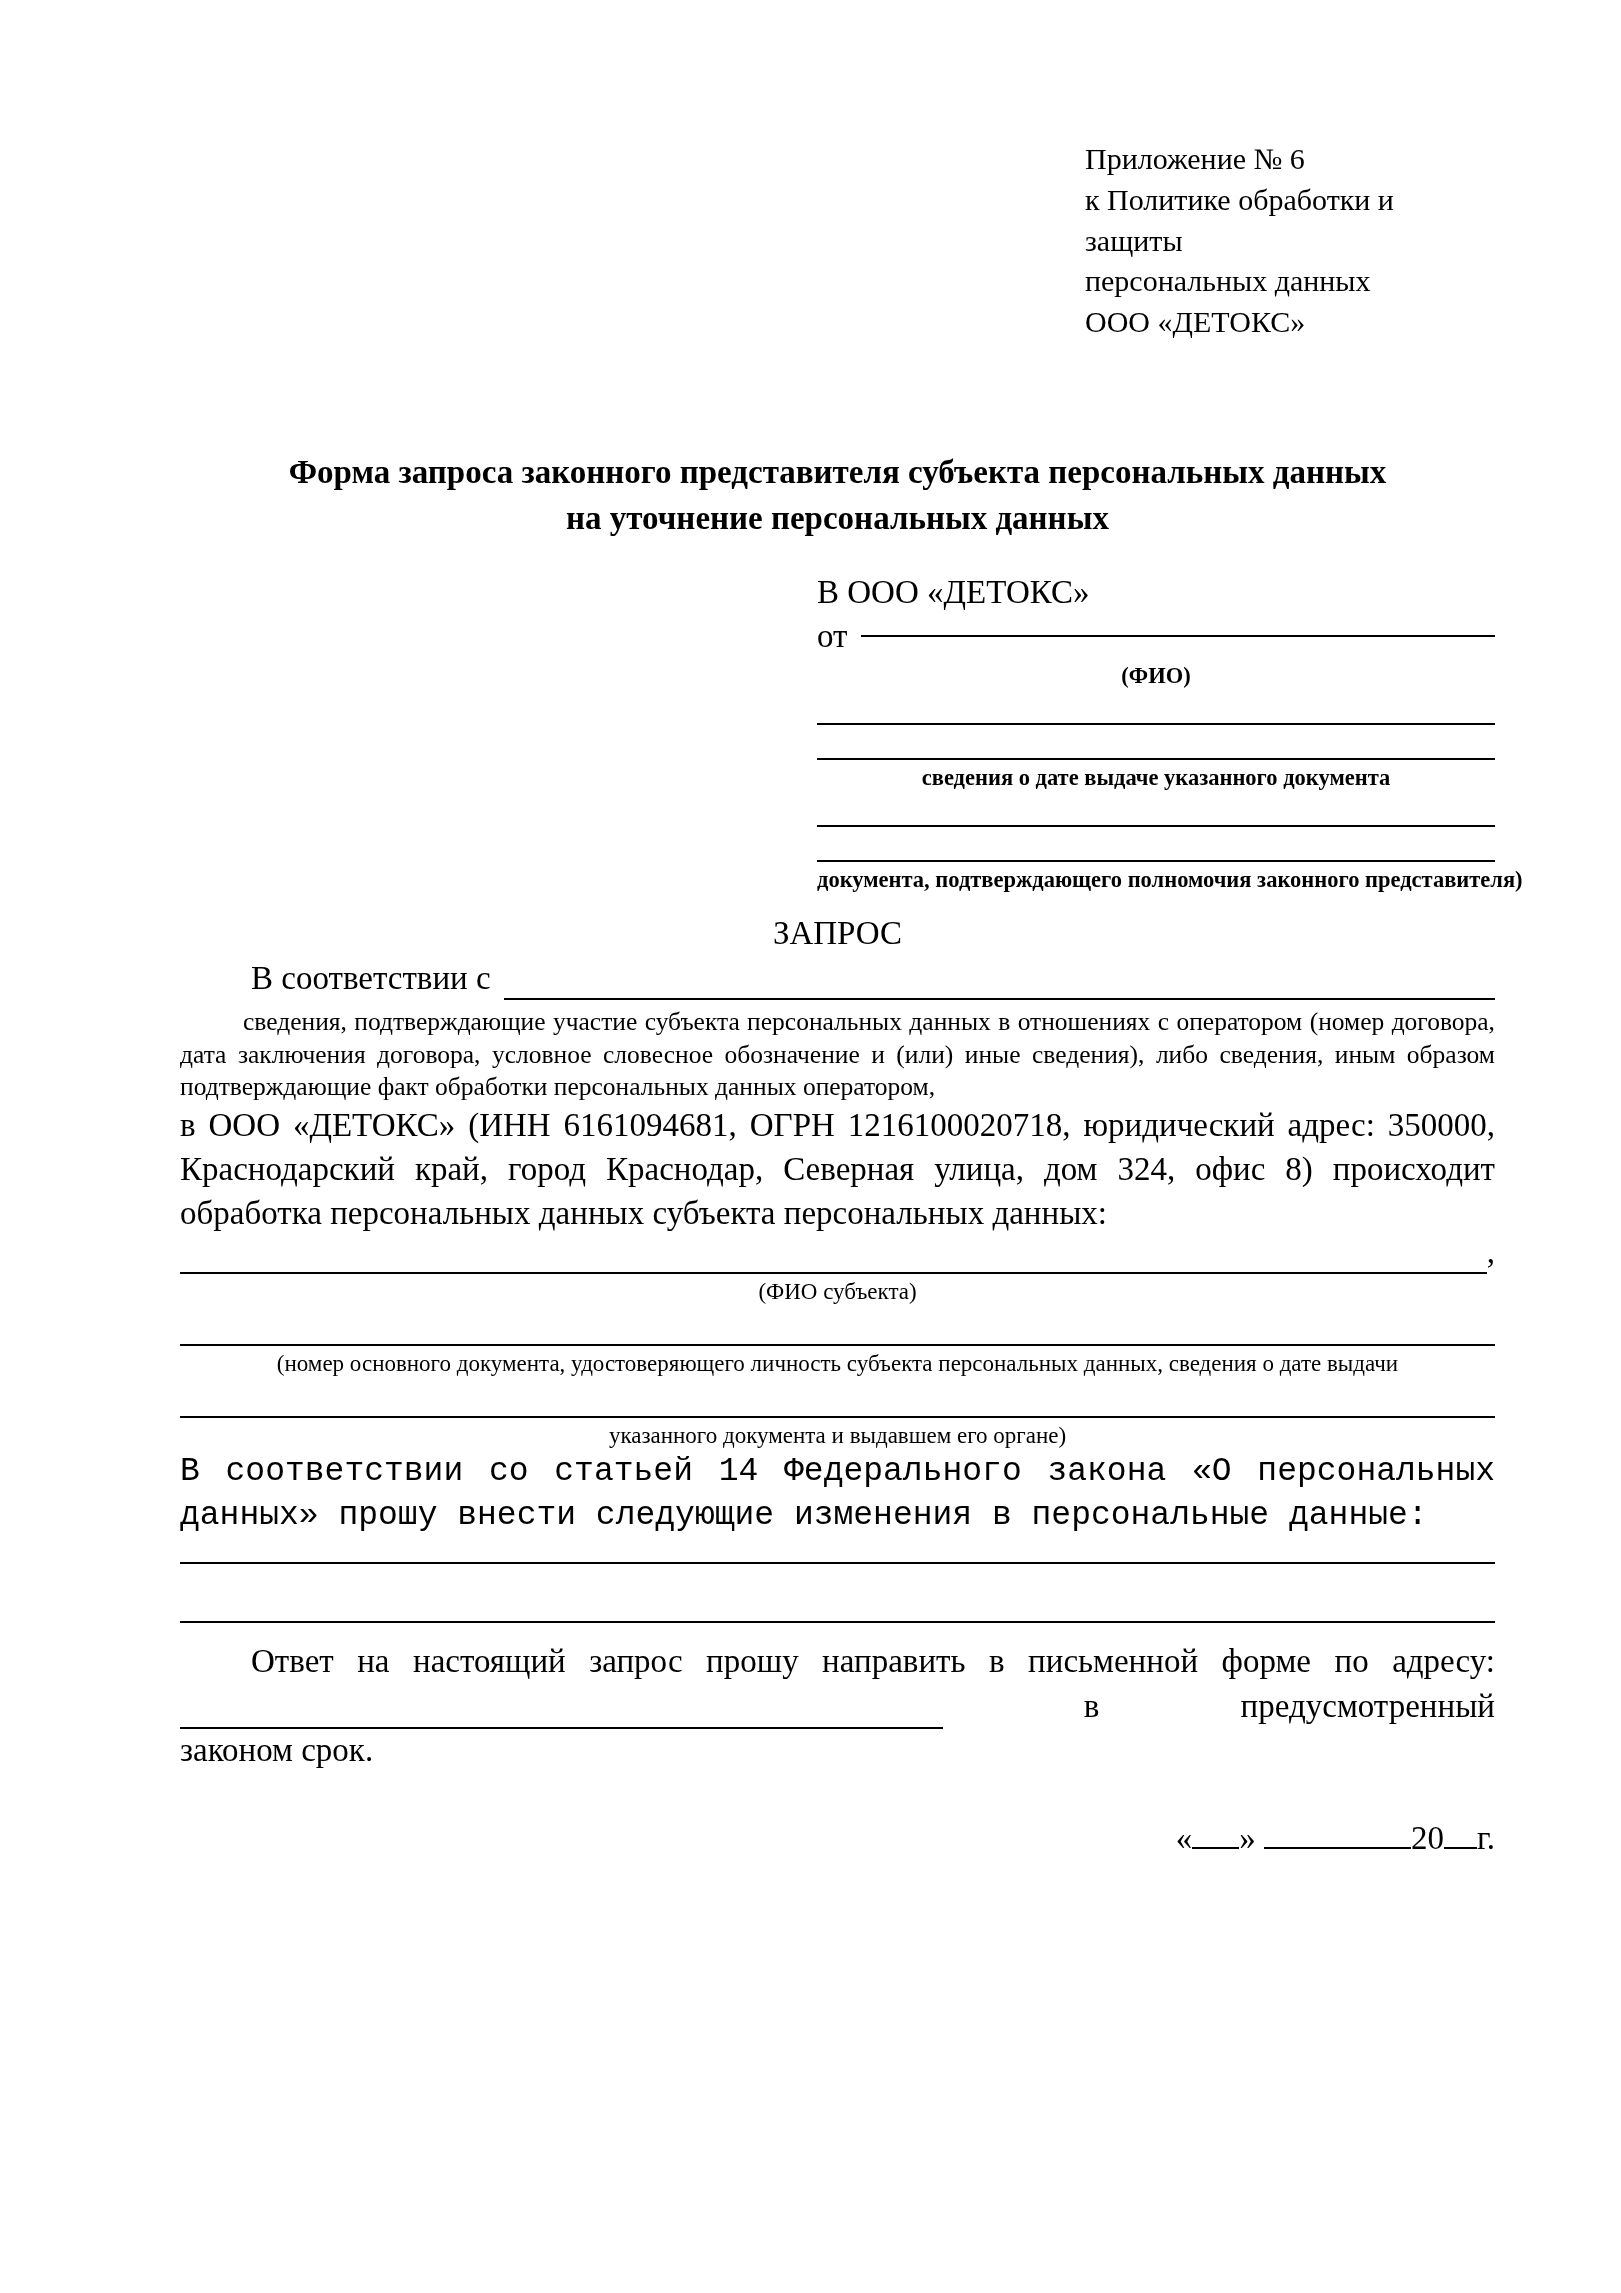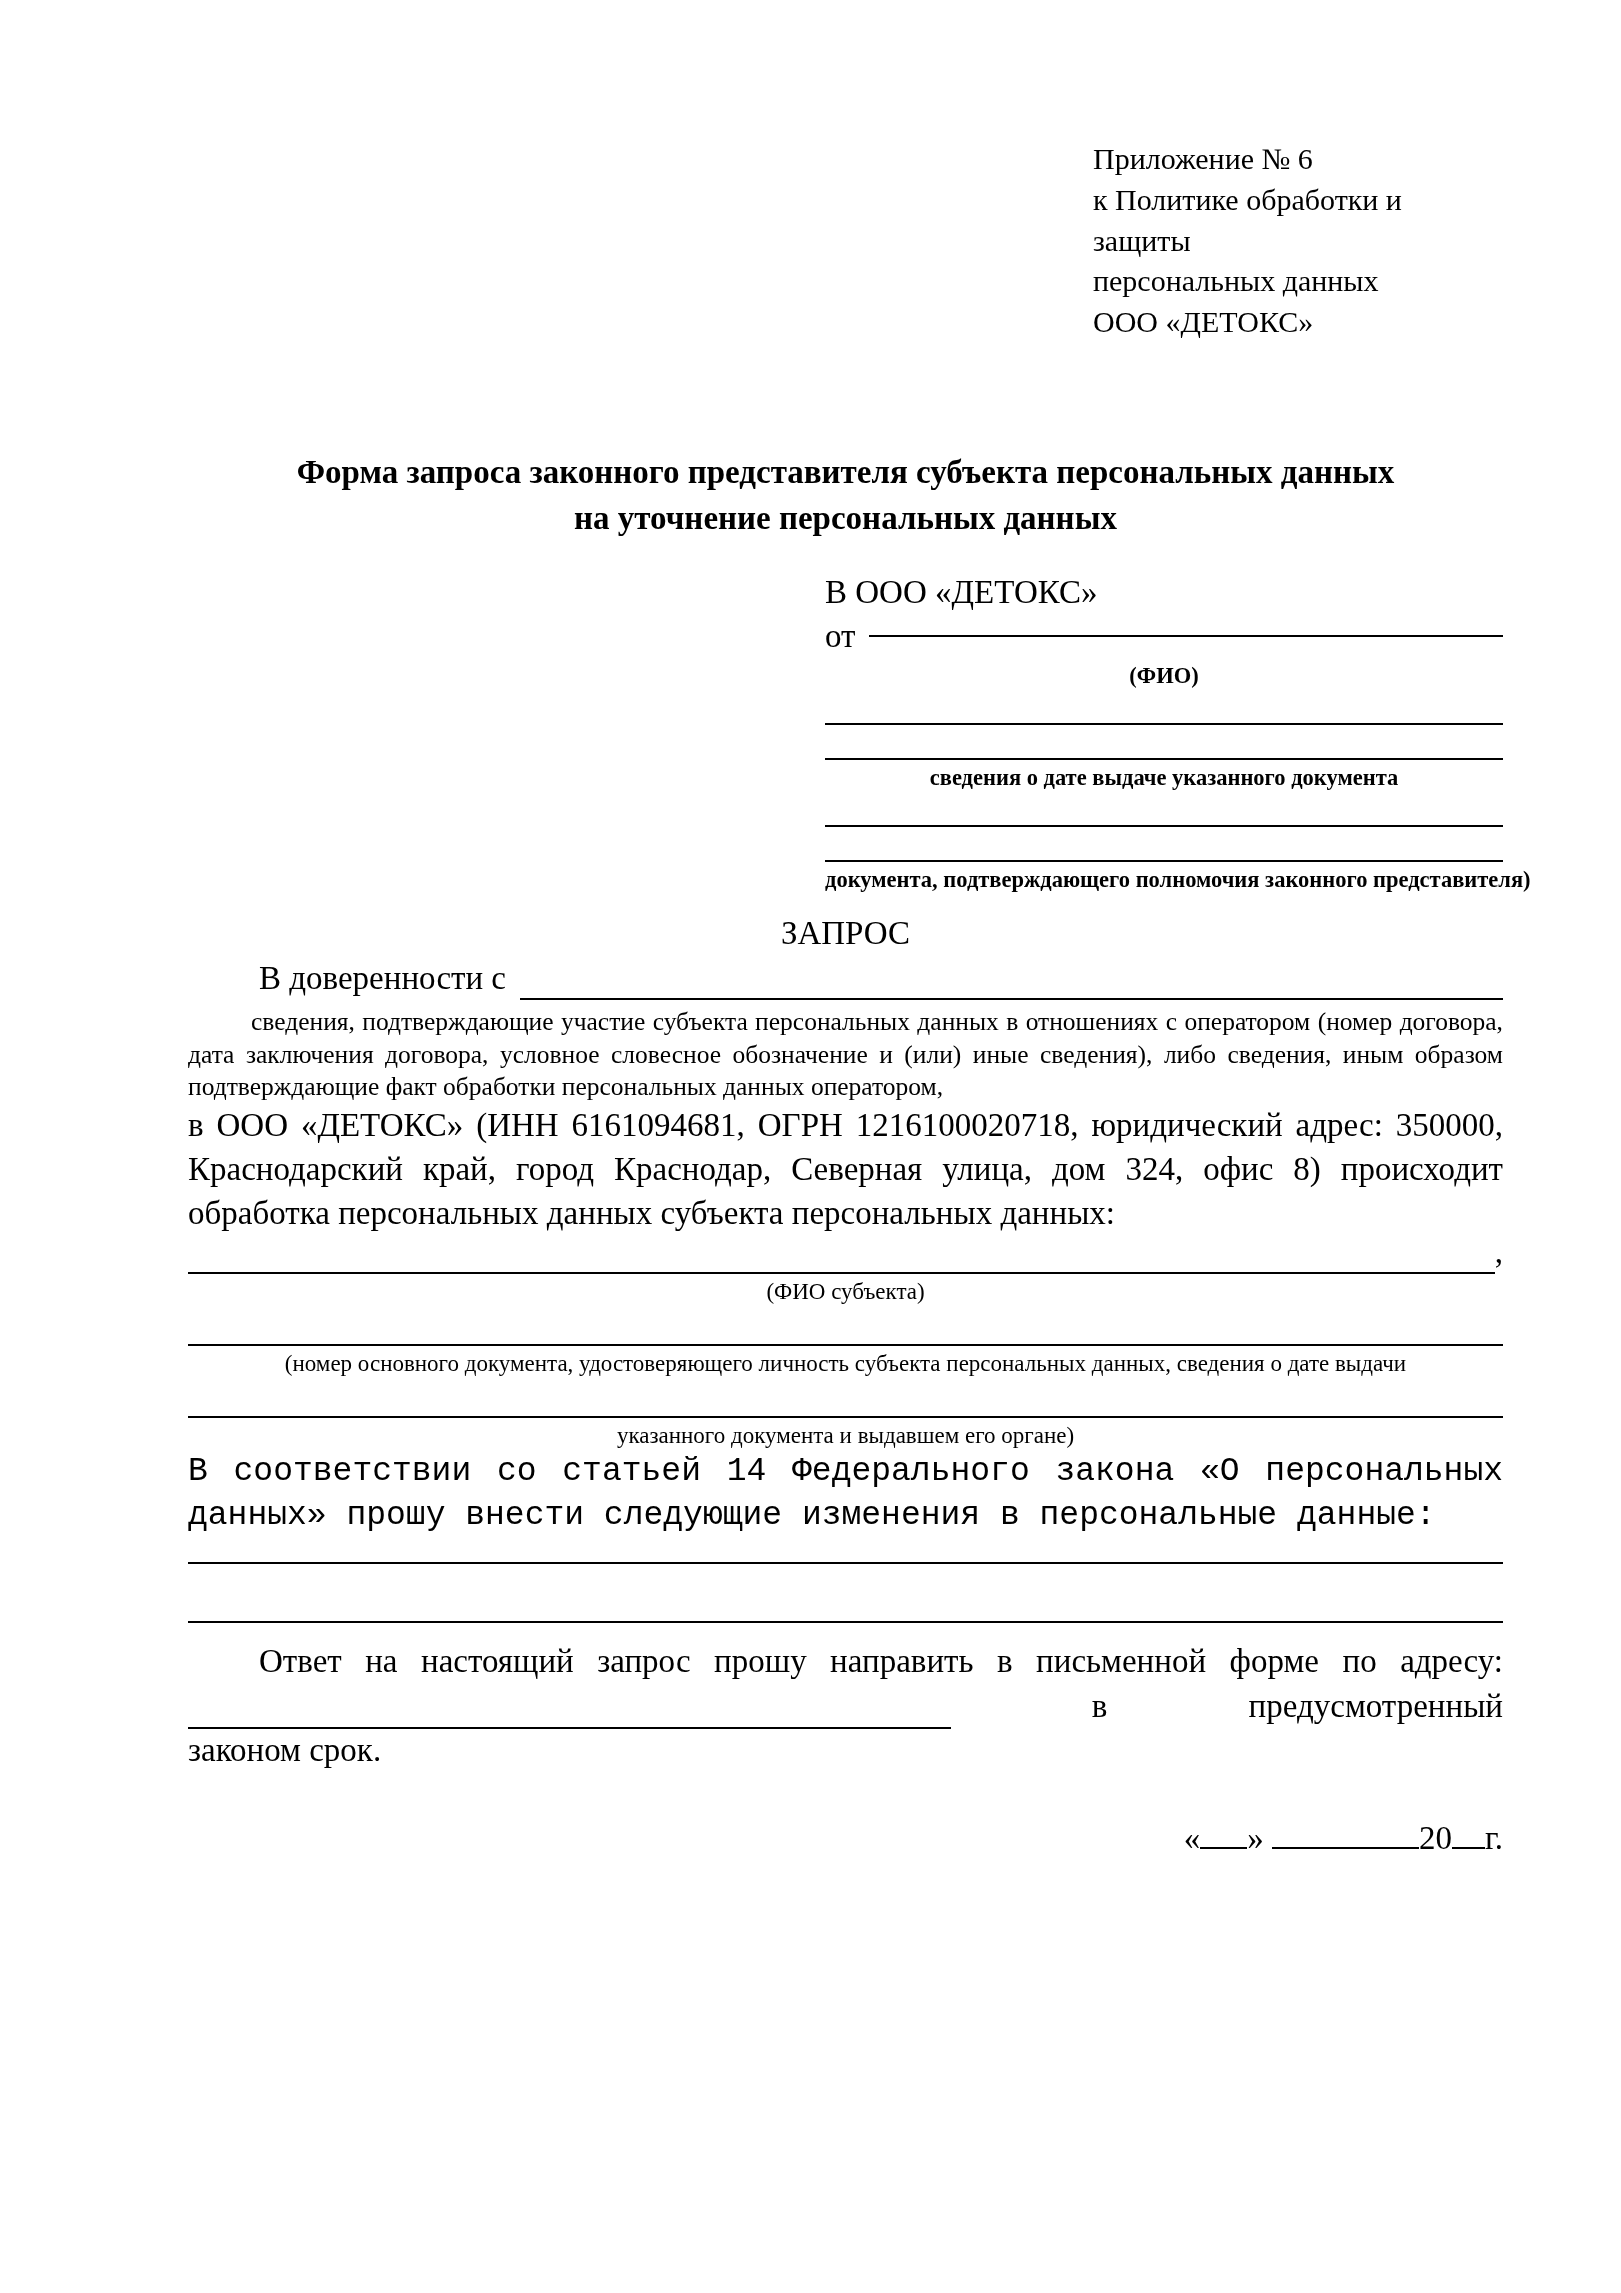--- a/index.html
+++ b/index.html
@@ -1,21 +1,21 @@
 <!DOCTYPE html>
 <html><head>
 <meta charset="utf-8">
 <style>
   html,body{margin:0;padding:0;background:#fff;}
   .page{
     width:1621px;height:2294px;position:relative;background:#ffffff;color:#000;
     font-family:"Liberation Serif","DejaVu Serif",serif;font-size:33px;line-height:1.32;
     overflow:hidden;
   }
-  .content{position:absolute;left:188px;width:1315px;top:0;}
+  .content{position:absolute;left:180px;width:1315px;top:0;}
 
   .header-block{margin-top:139px;margin-left:905px;font-size:30px;line-height:1.36;}
 
   .doc-title{margin-top:106px;text-align:center;font-weight:bold;font-size:33px;line-height:1.4;}
 
   .addressee{margin-top:29px;margin-left:637px;width:678px;}
   .addr-to{line-height:1.35;}
   .from-line{display:flex;align-items:center;height:43px;}
   .from-line .label{margin-right:13.7px;}
   .blank{border-bottom:2px solid #000;flex:1;}
@@ -83,21 +83,21 @@
 
       <div class="u-row"></div>
 
       <div class="u-row"></div>
       <div class="caption">документа, подтверждающего полномочия законного представителя)</div>
     </div>
 
     <div class="zapros">ЗАПРОС</div>
 
     <div class="intro-line">
-      <span class="label">В доверенности с</span>
+      <span class="label">В соответствии с</span>
       <span class="blank"></span>
     </div>
     <div class="small-note">сведения, подтверждающие участие субъекта персональных данных в отношениях с оператором (номер договора, дата заключения договора, условное словесное обозначение и (или) иные сведения), либо сведения, иным образом подтверждающие факт обработки персональных данных оператором,</div>
 
     <div class="op-para">в ООО «ДЕТОКС» (ИНН 6161094681, ОГРН 1216100020718, юридический адрес: 350000, Краснодарский край, город Краснодар, Северная улица, дом 324, офис 8) происходит обработка персональных данных субъекта персональных данных:</div>
 
     <div class="full-line">
       <span class="blank"></span>
       <span>,</span>
     </div>

